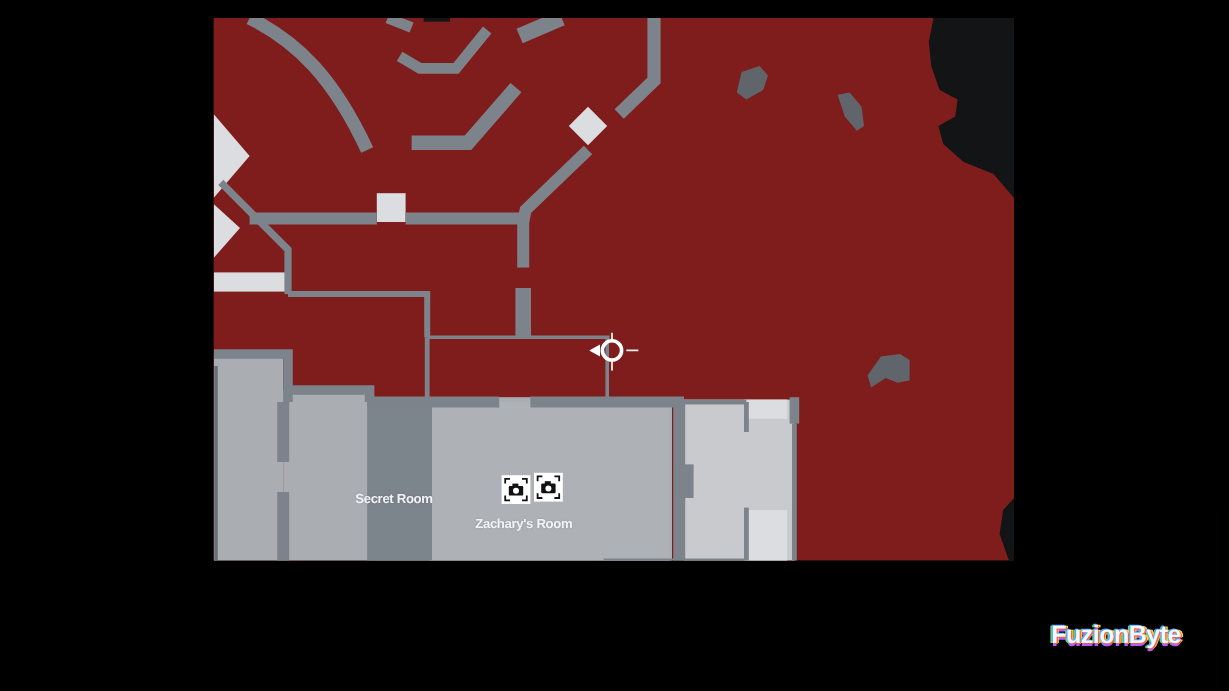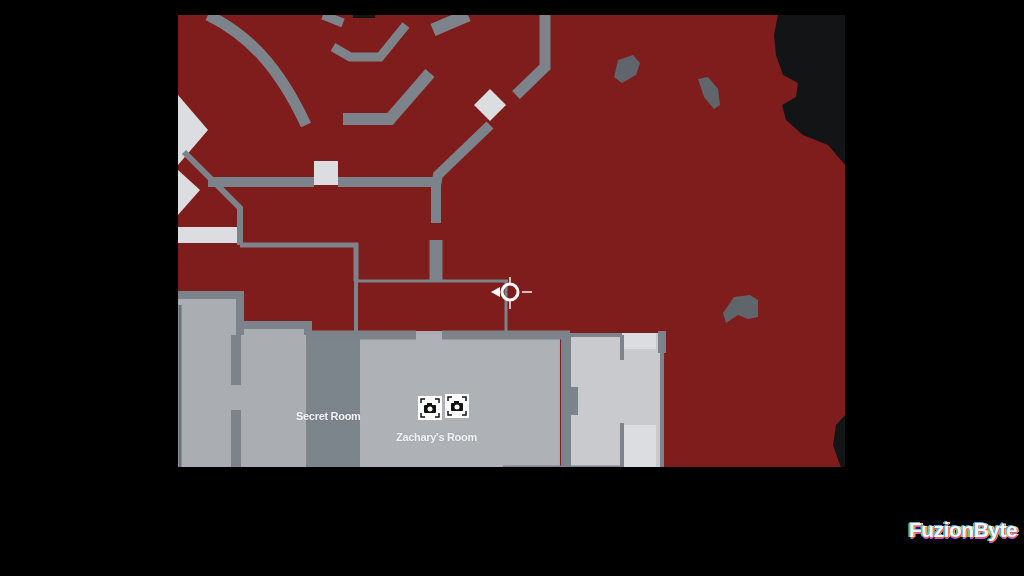--- a/index.html
+++ b/index.html
@@ -4,21 +4,21 @@
 <style>
   html, body { margin:0; padding:0; background:#000; }
   body { width:1024px; height:576px; position:relative; overflow:hidden; font-family:"Liberation Sans", sans-serif; }
   #map { position:absolute; left:178px; top:0; width:667px; height:452px; overflow:hidden; background:#7f1d1d;margin-top:15px; }
   #map svg { position:absolute; left:0; top:0; }
   .label { position:absolute; color:#f2f3f5; font-size:11px; font-weight:bold; letter-spacing:-0.3px; white-space:nowrap; text-shadow:0 0 2px rgba(0,0,0,0.15); }
   .cam { position:absolute; width:24px; height:24px; background:#fff; box-sizing:border-box; }
   .cam svg { position:absolute; left:0; top:0; }
   #player { position:absolute; left:300px; top:262px; width:64px; height:32px; }
   #watermark { position:absolute; left:876px; top:518px; font-size:21px; font-weight:bold; color:#f4f7ff; letter-spacing:-0.5px;
-    text-shadow: -1px -1px 0 #4aa8ff, 1px 1px 0 #ff5a3c, 2px 0 0 #f5d33a, -2px 0 0 #6ad06a, 0 2px 0 #b65cff; margin-left: 33px; }
+    text-shadow: -1px -1px 0 #4aa8ff, 1px 1px 0 #ff5a3c, 2px 0 0 #f5d33a, -2px 0 0 #6ad06a, 0 2px 0 #b65cff; }
 </style>
 </head>
 <body>
 
 <div id="map">
   <svg width="667" height="576" viewBox="0 0 667 576">
 
     <rect x="0" y="280" width="58" height="296" fill="#aaaeb3"></rect>
     <rect x="58" y="310" width="72" height="266" fill="#aaaeb3"></rect>
     <rect x="130" y="316" width="252" height="260" fill="#aaaeb3"></rect>

